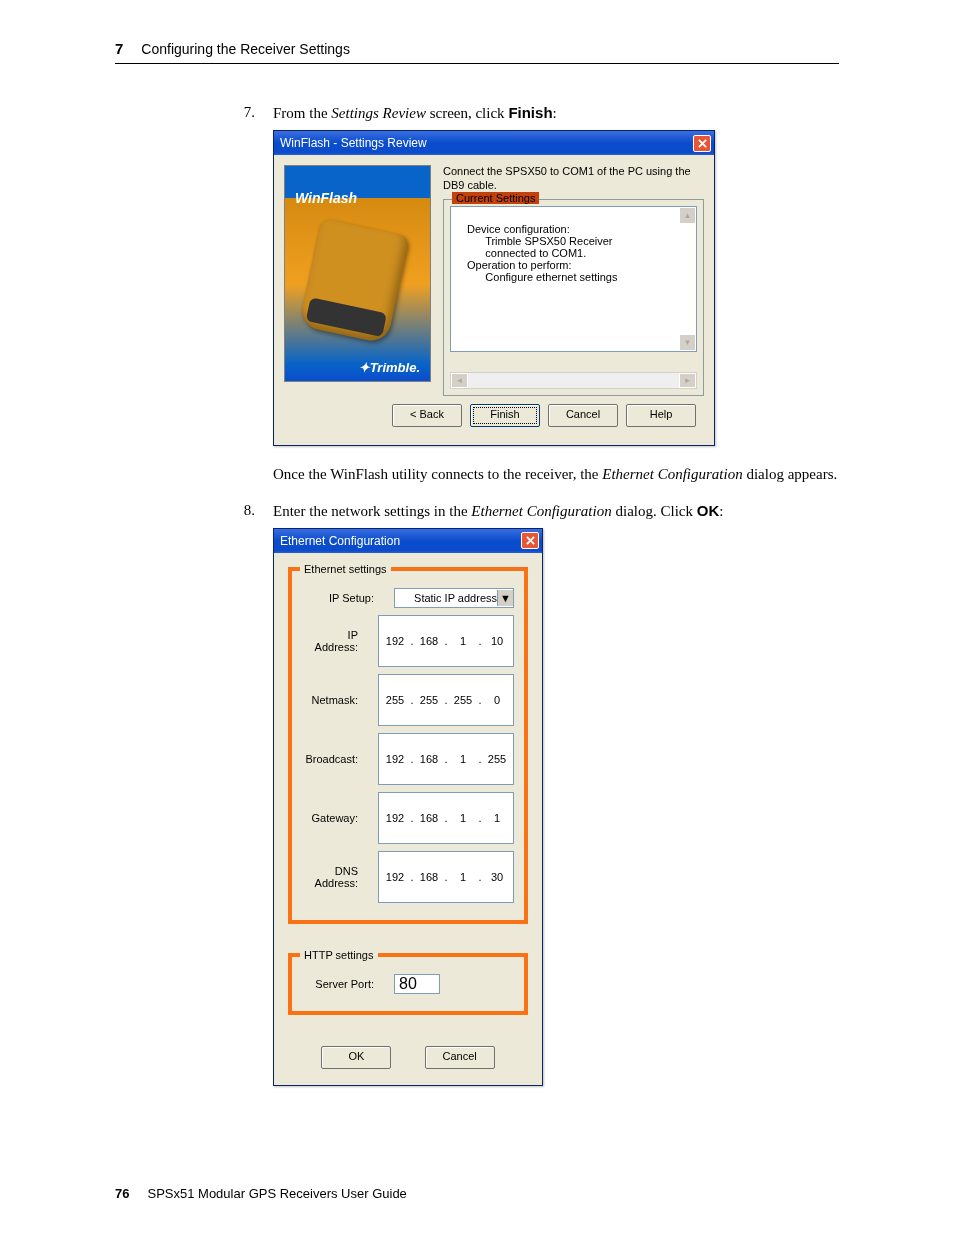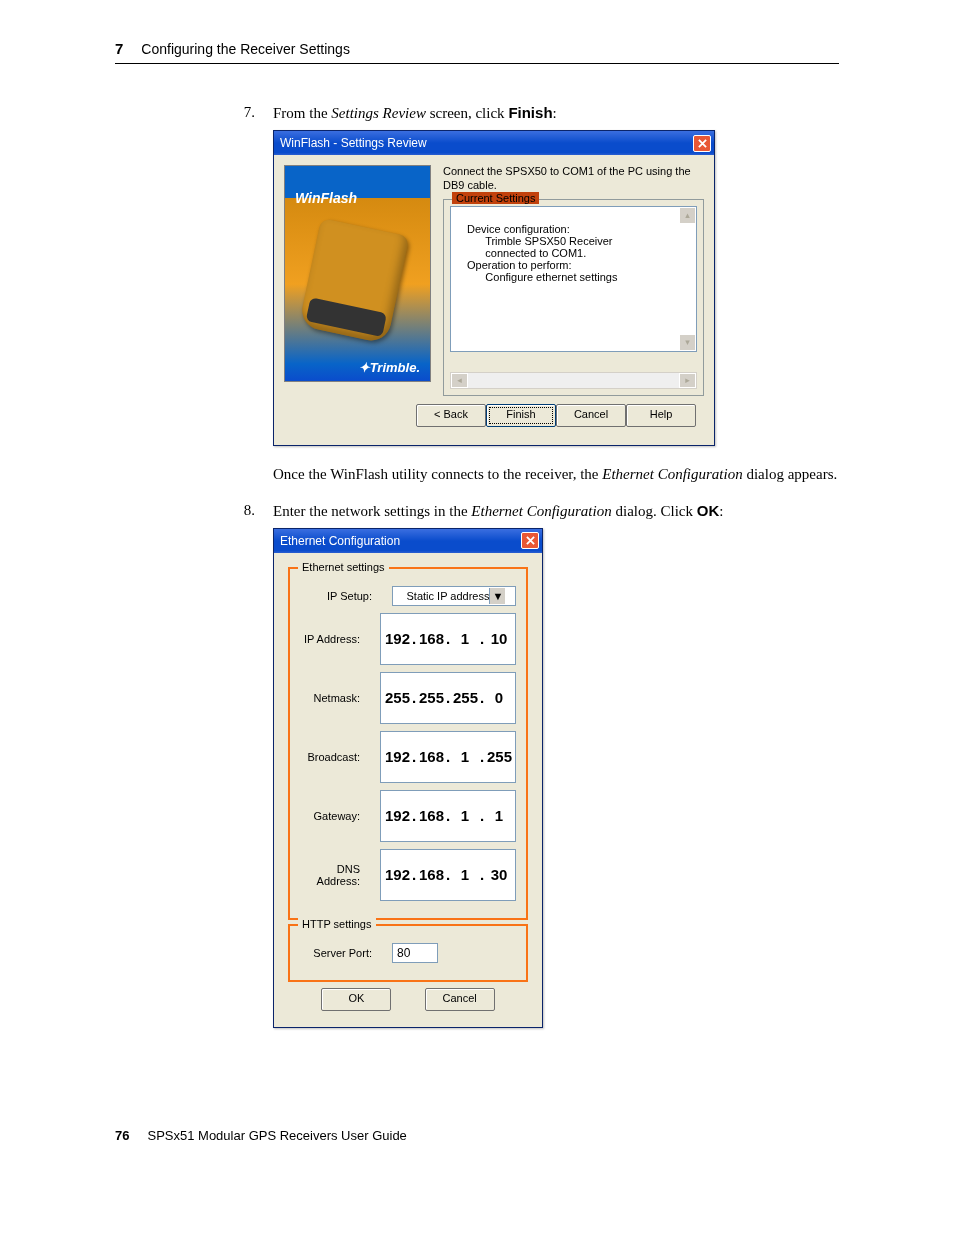--- a/index.html
+++ b/index.html
@@ -145,65 +145,65 @@
   .hscroll {
     height: 15px; background: #efefef; border: 1px solid #d4d0c8;
     display:flex; justify-content:space-between;
   }
   .hscroll .hbtn {
     width:15px; height:13px; background:#d4d0c8; border:1px solid #fff;
     display:flex; align-items:center; justify-content:center; color:#aca899; font-size:9px;
   }
   .btnrow {
     padding: 8px 8px 8px 0;
-    display: flex; justify-content: flex-end; gap: 0;
+    display: flex; justify-content: flex-end; gap: 8px;
   }
   .xpbtn {
     min-width: 68px; height: 21px;
     background: #ece9d8;
     border: 1px solid #707070;
     border-radius: 2px;
     font-family: Tahoma, Arial, sans-serif; font-size: 11px;
     text-align: center; line-height: 19px;
     box-shadow: inset 1px 1px 0 #fff;
   }
   .xpbtn.default {
     border: 1px solid #003c74;
     outline: 1px dotted #000;
     outline-offset: -4px;
   }
   
   .win2 .win-body { padding: 14px 14px 10px 14px; }
   .fset {
-    border: 2px solid #f97316; padding: 10px 10px 10px 10px; margin-bottom: 4px; position: relative;
+    border: 4px solid #f97316; padding: 10px 10px 10px 10px; margin-bottom: 29px; position: relative;
   }
   .fset .legend {
     position: absolute; top: -8px; left: 8px; background: #ece9d8; padding: 0 4px; font-size: 11px;
   }
   .frow { display: flex; align-items: center; margin: 7px 0; gap: 12px; }
   .frow .flabel { width: 72px; text-align: right; padding-right: 8px; }
   .ipinput {
     flex: 1; height: 18px; background: #fff; border: 1px solid #7f9db9;
     display: flex; align-items: center; justify-content: center; gap: 2px;
-    font-size: 15px; padding: 16px 4px; font-weight: bold;
+    font-size: 11px; padding: 16px 4px;
   }
   .ipinput .oct { width: 24px; text-align: center; }
   .ipinput .dot { width: 6px; text-align: center; }
   .selectbox {
     flex: 1; height: 18px; background: #fff; border: 1px solid #7f9db9;
-    display: flex; align-items: center; justify-content: center;
+    display: flex; align-items: center; justify-content: flex-end;
     padding-left: 4px; font-size: 11px;
   }
   .selectbox .caret {
     width: 15px; height: 16px; background: #d4d0c8; border-left: 1px solid #7f9db9;
     display:flex; align-items:center; justify-content:center;
   }
   .portinput {
     width: 40px; height: 18px; background: #fff; border: 1px solid #7f9db9;
-    padding-left: 4px; font-size: 12px; line-height: 18px;
+    padding-left: 4px; font-size: 16px; line-height: 18px;
   }
   .btnrow2 { display: flex; justify-content: space-evenly; padding: 2px 0 6px 0; }
 </style>
 </head>
 <body>
 
 <div class="page">
   <div class="header">
     <span class="chapnum">7</span>
     <span class="chaptitle">Configuring the Receiver Settings</span>

